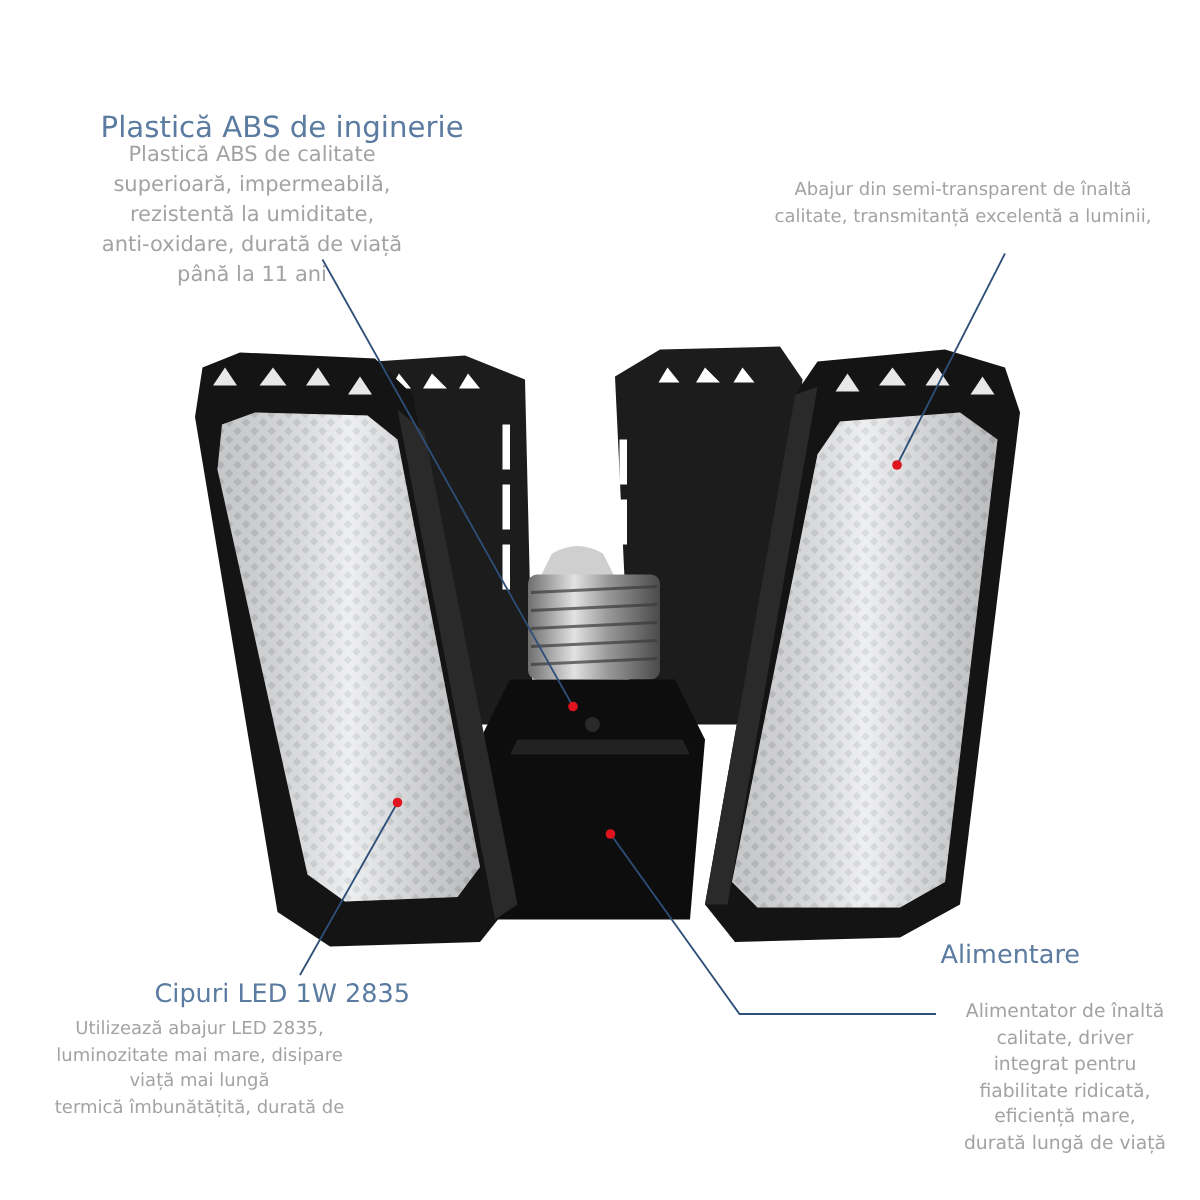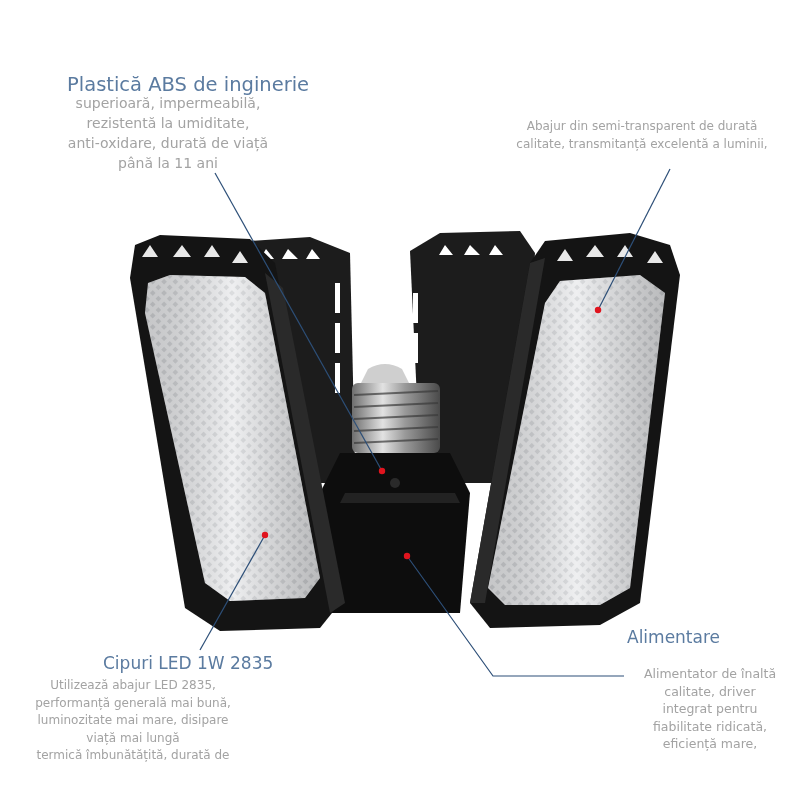--- a/index.html
+++ b/index.html
@@ -106,42 +106,43 @@
     <g fill="#e0141e">
       <circle cx="382" cy="458" r="3.2"></circle>
       <circle cx="598" cy="297" r="3.2"></circle>
       <circle cx="265" cy="522" r="3.2"></circle>
       <circle cx="407" cy="543" r="3.2"></circle>
     </g>
   </svg>
 
   <div id="t-abs" class="title">Plastică ABS de inginerie</div>
   <div id="d-abs" class="desc">
+    <span class="ln">Plastică ABS de calitate</span>
     <span class="ln">superioară, impermeabilă,</span>
     <span class="ln">rezistentă la umiditate,</span>
     <span class="ln">anti-oxidare, durată de viață</span>
     <span class="ln">până la 11 ani</span>
   </div>
 
   <div id="d-ps" class="desc">
-    <span class="ln">Abajur din semi-transparent de durată</span>
+    <span class="ln">Abajur din semi-transparent de înaltă</span>
     <span class="ln">calitate, transmitanță excelentă a luminii,</span>
   </div>
 
   <div id="t-led" class="title">Cipuri LED 1W 2835</div>
   <div id="d-led" class="desc">
     <span class="ln">Utilizează abajur LED 2835,</span>
-    <span class="ln">performanță generală mai bună,</span>
     <span class="ln">luminozitate mai mare, disipare</span>
     <span class="ln">viață mai lungă</span>
     <span class="ln">termică îmbunătățită, durată de</span>
   </div>
 
   <div id="t-ali" class="title">Alimentare</div>
   <div id="d-ali" class="desc">
     <span class="ln">Alimentator de înaltă</span>
     <span class="ln">calitate, driver</span>
     <span class="ln">integrat pentru</span>
     <span class="ln">fiabilitate ridicată,</span>
     <span class="ln">eficiență mare,</span>
+    <span class="ln">durată lungă de viață</span>
   </div>
 
 </div>
 
 </body></html>

